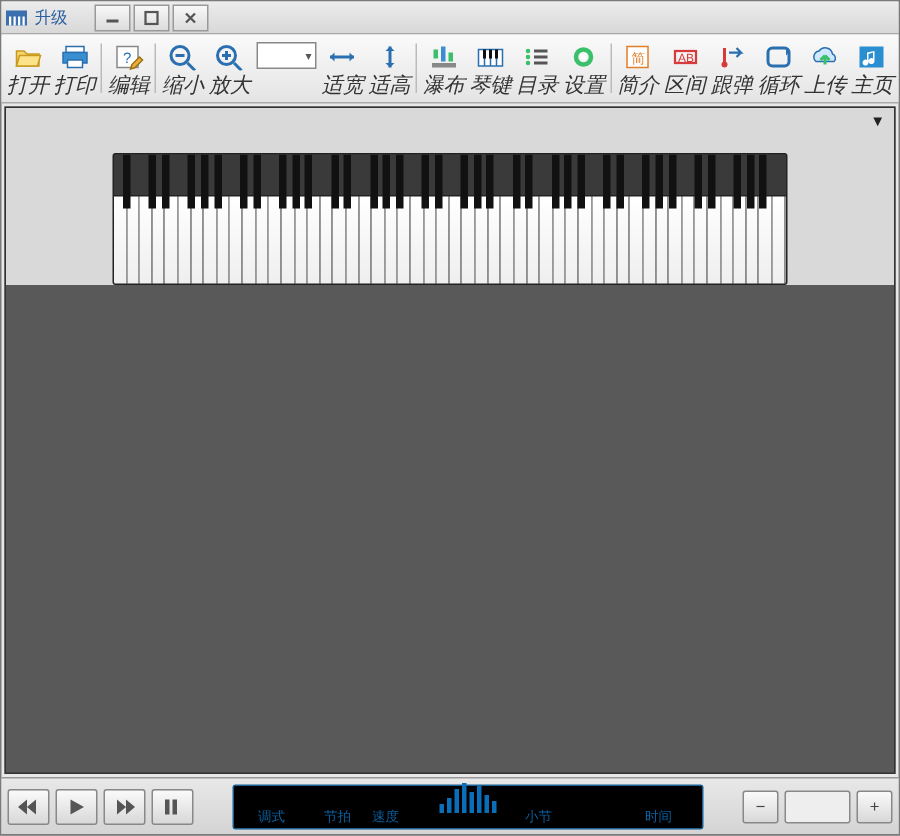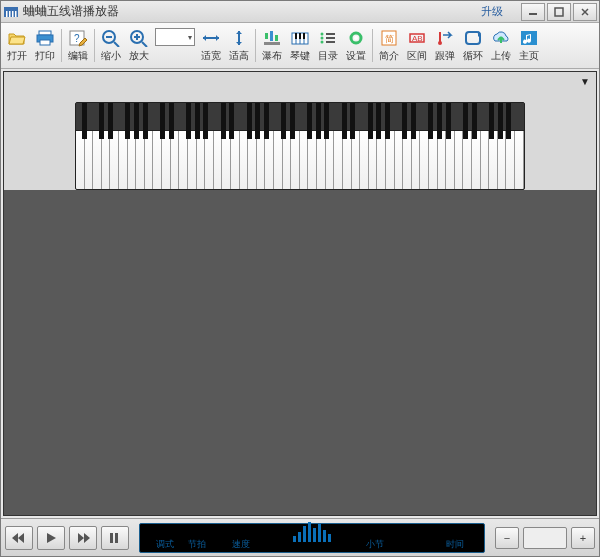--- a/index.html
+++ b/index.html
@@ -7,37 +7,37 @@
 .window { width: 600px; height: 557px; background: #e8e8e8; border: 1px solid #7a7a7a; display: flex; flex-direction: column; }
 .titlebar { height: 22px; background: linear-gradient(#ececec,#d8d8d8); display: flex; align-items: center; padding: 0 2px; border-bottom: 1px solid #aaa; }
 .titlebar .app-icon { width: 16px; height: 16px; margin-right: 4px; display: flex; align-items: center; justify-content: center; }
 .titlebar .title { flex: 1; font-size: 12px; color: #333; }
 .titlebar .upgrade { color: #2a5fa0; font-size: 11px; margin-right: 16px; cursor: pointer; }
 .winbtns { display: flex; }
 .winbtn { width: 24px; height: 18px; border: 1px solid #999; background: linear-gradient(#f8f8f8,#dcdcdc); margin-left: 2px; display: flex; align-items: center; justify-content: center; color: #555; font-size: 10px; cursor: pointer; }
 .toolbar { height: 46px; background: linear-gradient(#fafafa,#e4e4e4); border-bottom: 1px solid #aaa; display: flex; align-items: stretch; padding: 2px 2px; overflow: hidden; }
 .tbtn { display: flex; flex-direction: column; align-items: center; justify-content: flex-start; padding: 1px 3px; min-width: 26px; cursor: pointer; border: 1px solid transparent; border-radius: 2px; }
 .tbtn .ic { height: 22px; display: flex; align-items: center; justify-content: center; }
-.tbtn .lb { font-size: 10px; color: #333; height: 14px; line-height: 14px; white-space: nowrap; }
+.tbtn .lb { font-size: 14px; color: #333; height: 14px; line-height: 14px; white-space: nowrap; font-style: italic; }
 .sep { width: 1px; background: #bbb; margin: 4px 2px; }
 .zoombox { width: 40px; height: 18px; border: 1px solid #888; background: #fff; margin-top: 2px; font-size: 10px; text-align: right; padding-right: 10px; line-height: 16px; position: relative; }
 .zoombox::after { content: "▾"; position: absolute; right: 2px; top: 1px; font-size: 8px; color: #555; }
 .zoomcol { display: flex; flex-direction: column; align-items: center; padding: 1px 2px; }
 .content { flex: 1; background: #595959; border: 1px solid #333; margin: 2px; display: flex; flex-direction: column; overflow: hidden; position: relative; }
 .score-area { height: 118px; background: #d9d9d9; display: flex; align-items: flex-end; justify-content: center; position: relative; }
 .collapse-tri { position: absolute; right: 6px; top: 4px; color: #222; font-size: 10px; cursor: pointer; }
 .piano { width: 450px; height: 88px; background: #444; border: 1px solid #222; border-radius: 2px; position: relative; overflow: hidden; }
 .piano-top { height: 28px; background: #3a3a3a; border-bottom: 1px solid #222; }
 .keys { position: relative; height: 60px; background: #111; display: flex; }
 .wkey { flex: 1; background: linear-gradient(#fff,#eee); border-right: 1px solid #999; }
 .bkeys { position: absolute; top: 0; left: 0; right: 0; height: 36px; pointer-events: none; }
 .bkey { position: absolute; top: 0; width: 5px; height: 36px; background: #111; }
 .bottom { height: 38px; background: linear-gradient(#e8e8e8,#d4d4d4); border-top: 1px solid #999; display: flex; align-items: center; padding: 3px 4px; gap: 4px; }
 .pbtn { width: 28px; height: 24px; border: 1px solid #888; background: linear-gradient(#fafafa,#d8d8d8); border-radius: 2px; display: flex; align-items: center; justify-content: center; cursor: pointer; color: #444; font-size: 11px; }
-.display { flex: 1; height: 30px; background: #000; border: 1px solid #1a5f8f; border-radius: 2px; margin: 0 6px; display: flex; align-items: flex-end; justify-content: center; gap: 6px; padding: 2px 6px; position: relative; }
+.display { flex: 1; height: 30px; background: #000; border: 1px solid #1a5f8f; border-radius: 2px; margin: 0 22px; display: flex; align-items: flex-end; justify-content: center; gap: 6px; padding: 2px 6px; position: relative; }
 .display .dlabel { position: absolute; bottom: 1px; color: #0a5f9f; font-size: 9px; }
 .bars { display: flex; align-items: flex-end; gap: 2px; height: 22px; margin-bottom: 8px; }
 .bar { width: 3px; background: #0a6fb8; }
 .zbtn { width: 24px; height: 22px; border: 1px solid #888; background: linear-gradient(#fafafa,#d8d8d8); border-radius: 2px; display: flex; align-items: center; justify-content: center; cursor: pointer; color: #444; }
 .zslot { width: 44px; height: 22px; border: 1px solid #888; background: #eee; border-radius: 2px; }
 svg { display: block; }
 </style>
 </head>
 <body>
 
@@ -46,21 +46,20 @@
   <div class="titlebar">
     <span class="app-icon">
       <svg width="14" height="14">
           <rect x="0" y="2" width="14" height="10" fill="#3a6fb0"></rect>
           <rect x="2" y="6" width="1.5" height="6" fill="#fff"></rect>
           <rect x="5" y="6" width="1.5" height="6" fill="#fff"></rect>
           <rect x="8" y="6" width="1.5" height="6" fill="#fff"></rect>
           <rect x="11" y="6" width="1.5" height="6" fill="#fff"></rect>
         </svg>
     </span>
-    <span class="title">蛐蛐五线谱播放器</span>
     <span class="upgrade">升级</span>
     <div class="winbtns">
       <div class="winbtn">
           <svg width="10" height="10">
             <line x1="1" y1="7" x2="9" y2="7" stroke="#555" stroke-width="2"></line>
           </svg>
         </div>
       <div class="winbtn">
           <svg width="10" height="10">
             <rect x="1" y="1" width="8" height="8" fill="none" stroke="#555" stroke-width="1.5"></rect>
@@ -377,21 +376,21 @@
       </div>
     <div class="pbtn">
         <svg width="14" height="12">
           <rect x="2" y="1" width="3" height="10" fill="#555"></rect>
           <rect x="7" y="1" width="3" height="10" fill="#555"></rect>
         </svg>
       </div>
 
     <div class="display">
       <span class="dlabel" style="left:16px">调式</span>
-      <span class="dlabel" style="left:48px">节拍</span>
+      <span class="dlabel" style="left:60px">节拍</span>
       <span class="dlabel" style="left:92px">速度</span>
       <div class="bars">
         <div class="bar" style="height:6px"></div>
           <div class="bar" style="height:10px"></div>
         <div class="bar" style="height:16px"></div>
           <div class="bar" style="height:20px"></div>
         <div class="bar" style="height:14px"></div>
           <div class="bar" style="height:18px"></div>
         <div class="bar" style="height:12px"></div>
           <div class="bar" style="height:8px"></div>

